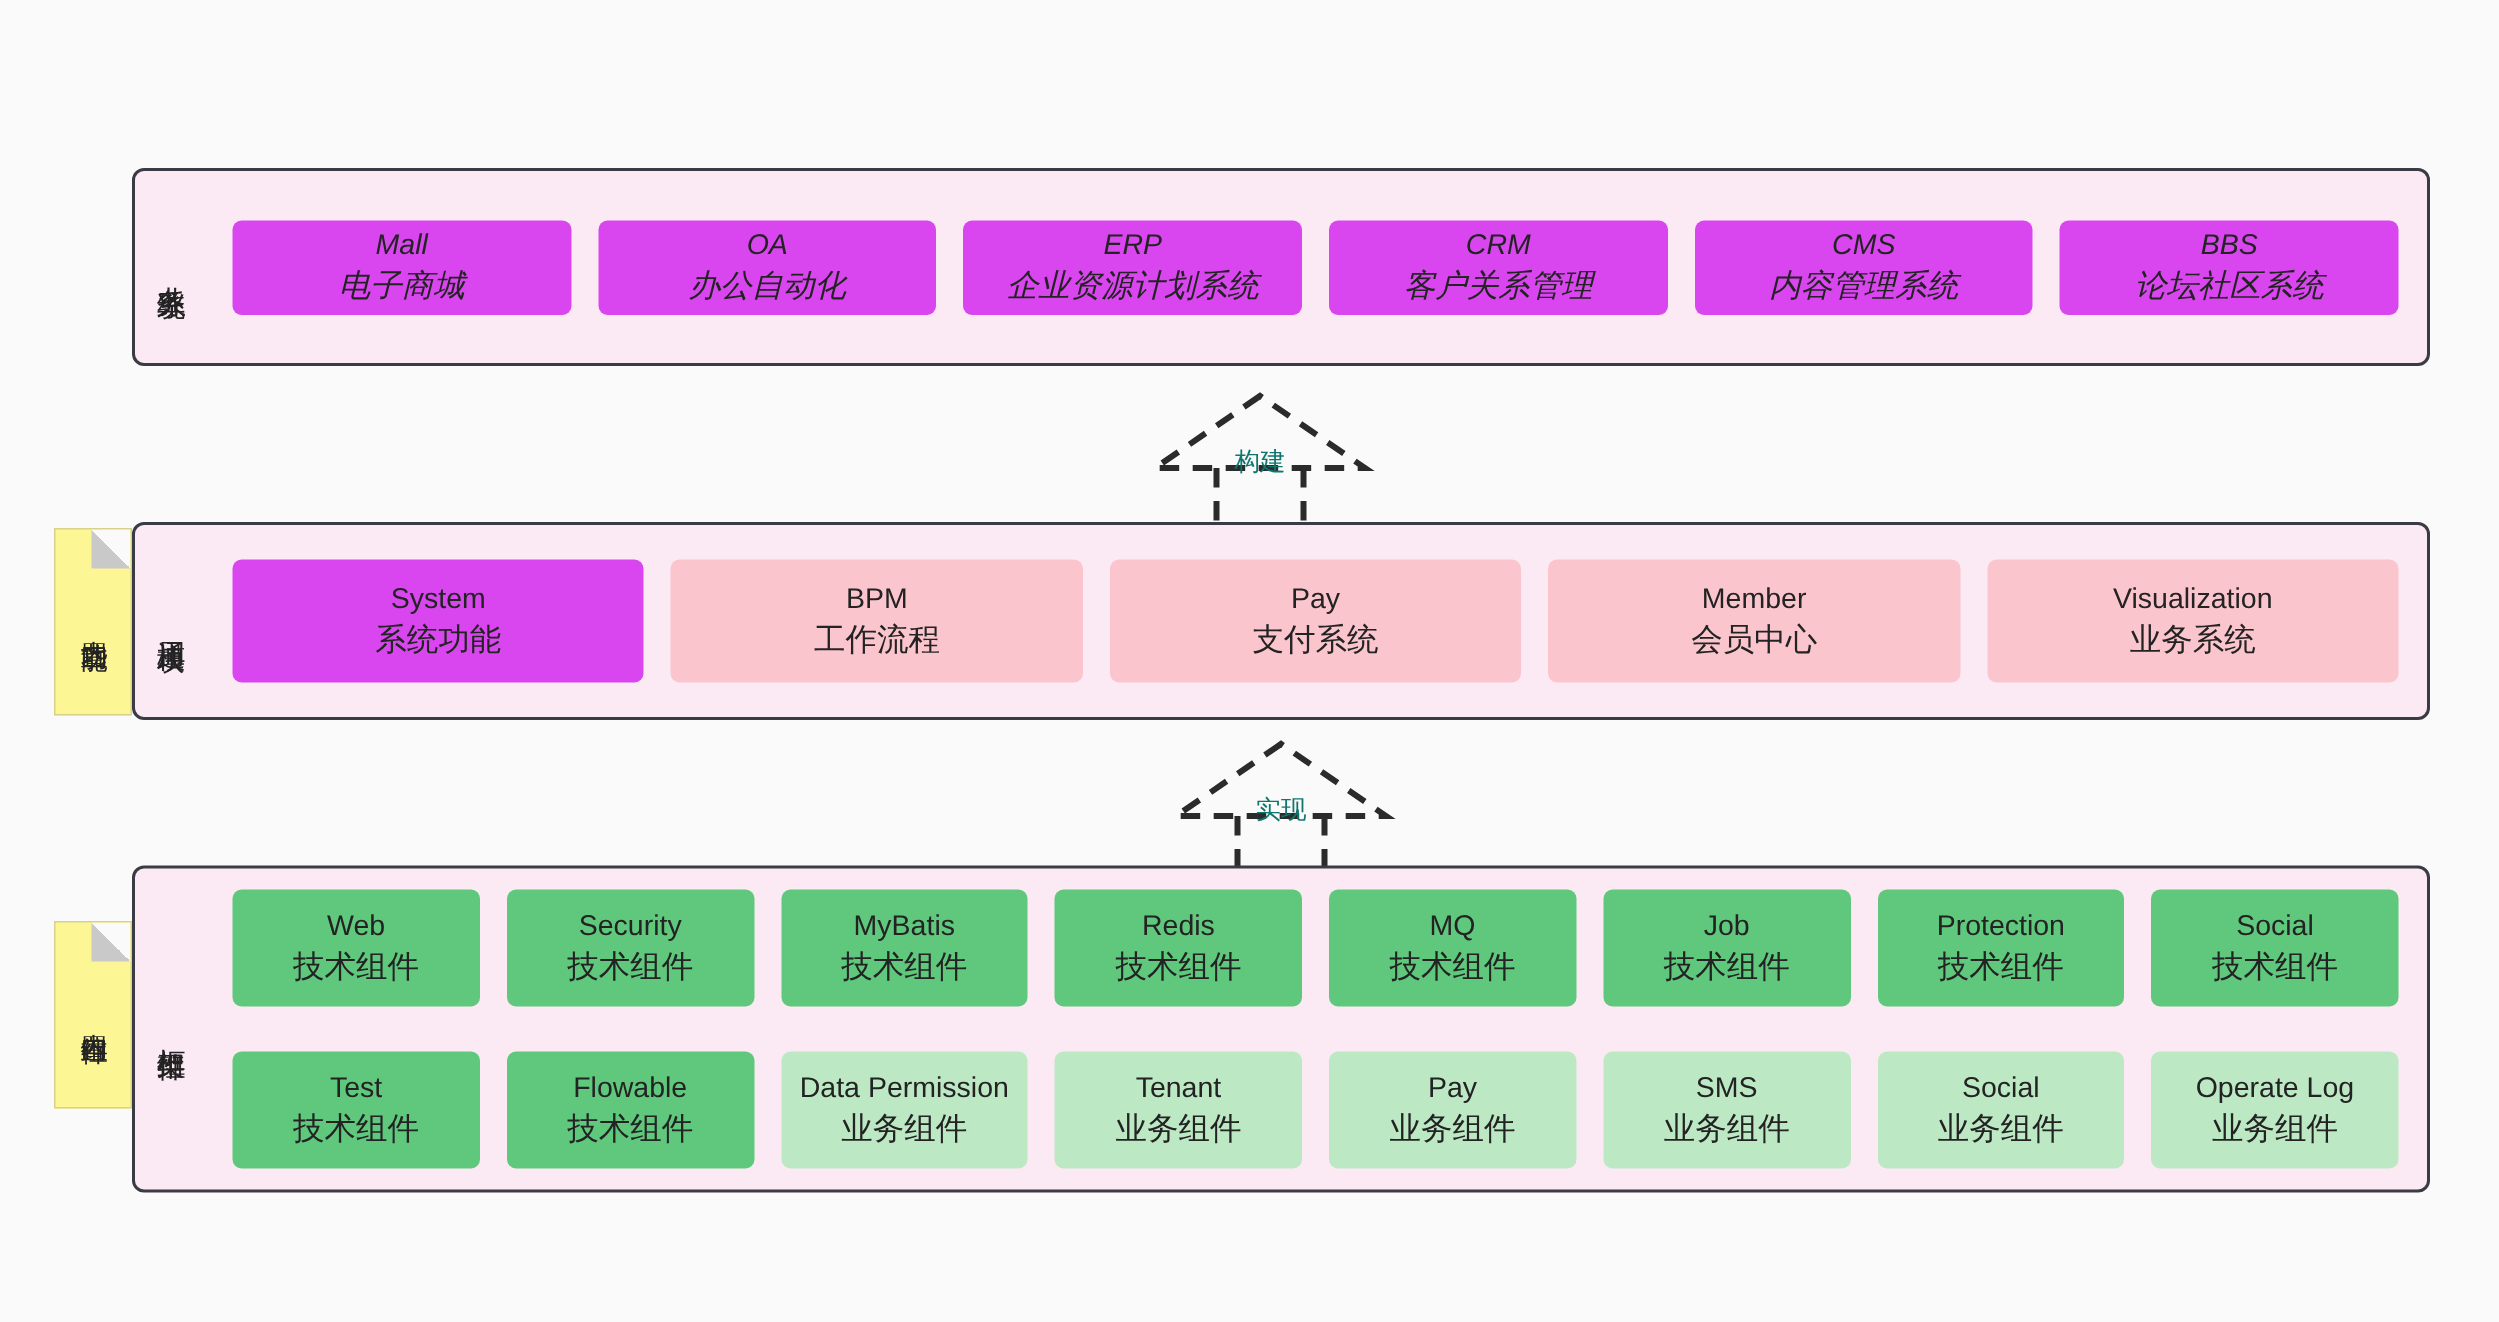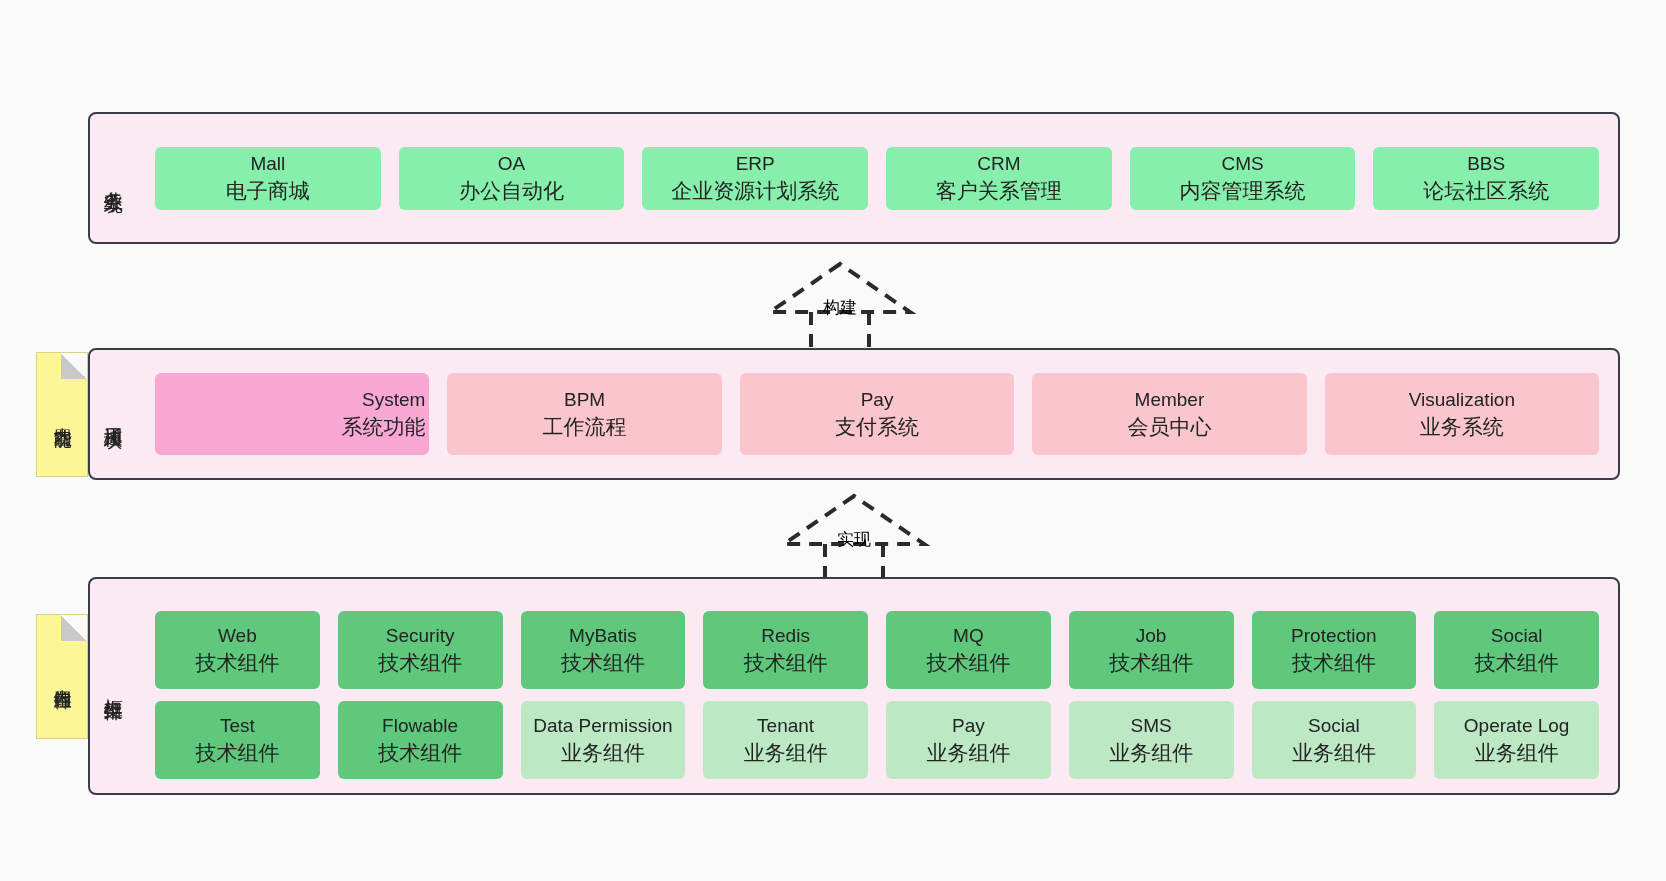--- a/index.html
+++ b/index.html
@@ -41,21 +41,21 @@
   }
   .band-body {
     flex: 1 1 auto;
     display: flex;
     align-items: center;
     gap: 0;
     padding: 12px 10px;
   }
   .band-body.two-rows {
     flex-direction: column;
-    justify-content: flex-end;
+    justify-content: space-between;
     gap: 12px;
     padding: 14px 10px;
   }
   .row {
     display: flex;
     width: 100%;
     align-items: stretch;
     gap: 0;
   }
 
@@ -69,26 +69,26 @@
     align-items: center;
     justify-content: center;
     text-align: center;
     color: #232323;
     line-height: 1.30;
     padding: 6px 4px;
   }
   .node .n-title { font-size: 19px; }
   .node .n-sub   { font-size: 21px; }
 
-  .h-business .node { height: 63px; background: #86efac; }
+  .h-business .node { height: 63px; background: #d946ef; font-style: italic; }
   .h-module   .node { height: 82px; }
   .frame-node { height: 78px; }
 
   .c-blue      { background: #aadcfb; }
-  .c-red       { background: #f9a8d4; align-items: flex-end; }
+  .c-red       { background: #d946ef; }
   .c-pink      { background: #fbc5cd; }
   .c-green     { background: #5fc87d; }
   .c-lightgreen{ background: #bde8c4; }
 
   
   .sticky {
     position: absolute;
     background: #fdf695;
     border: 1px solid #d9d08a;
     display: flex;
@@ -117,21 +117,21 @@
     width: 170px;
     height: 95px;
   }
   .connector svg { display: block; width: 100%; height: 100%; }
   .connector .conn-label {
     position: absolute;
     left: 50%;
     transform: translateX(-50%);
     top: 38px;
     font-size: 17px;
-    color: #000000;
+    color: #0f766e;
     background: transparent;
     padding: 0 3px;
     white-space: nowrap;
   }
 </style>
 </head>
 <body>
 
 <div class="canvas">
 

